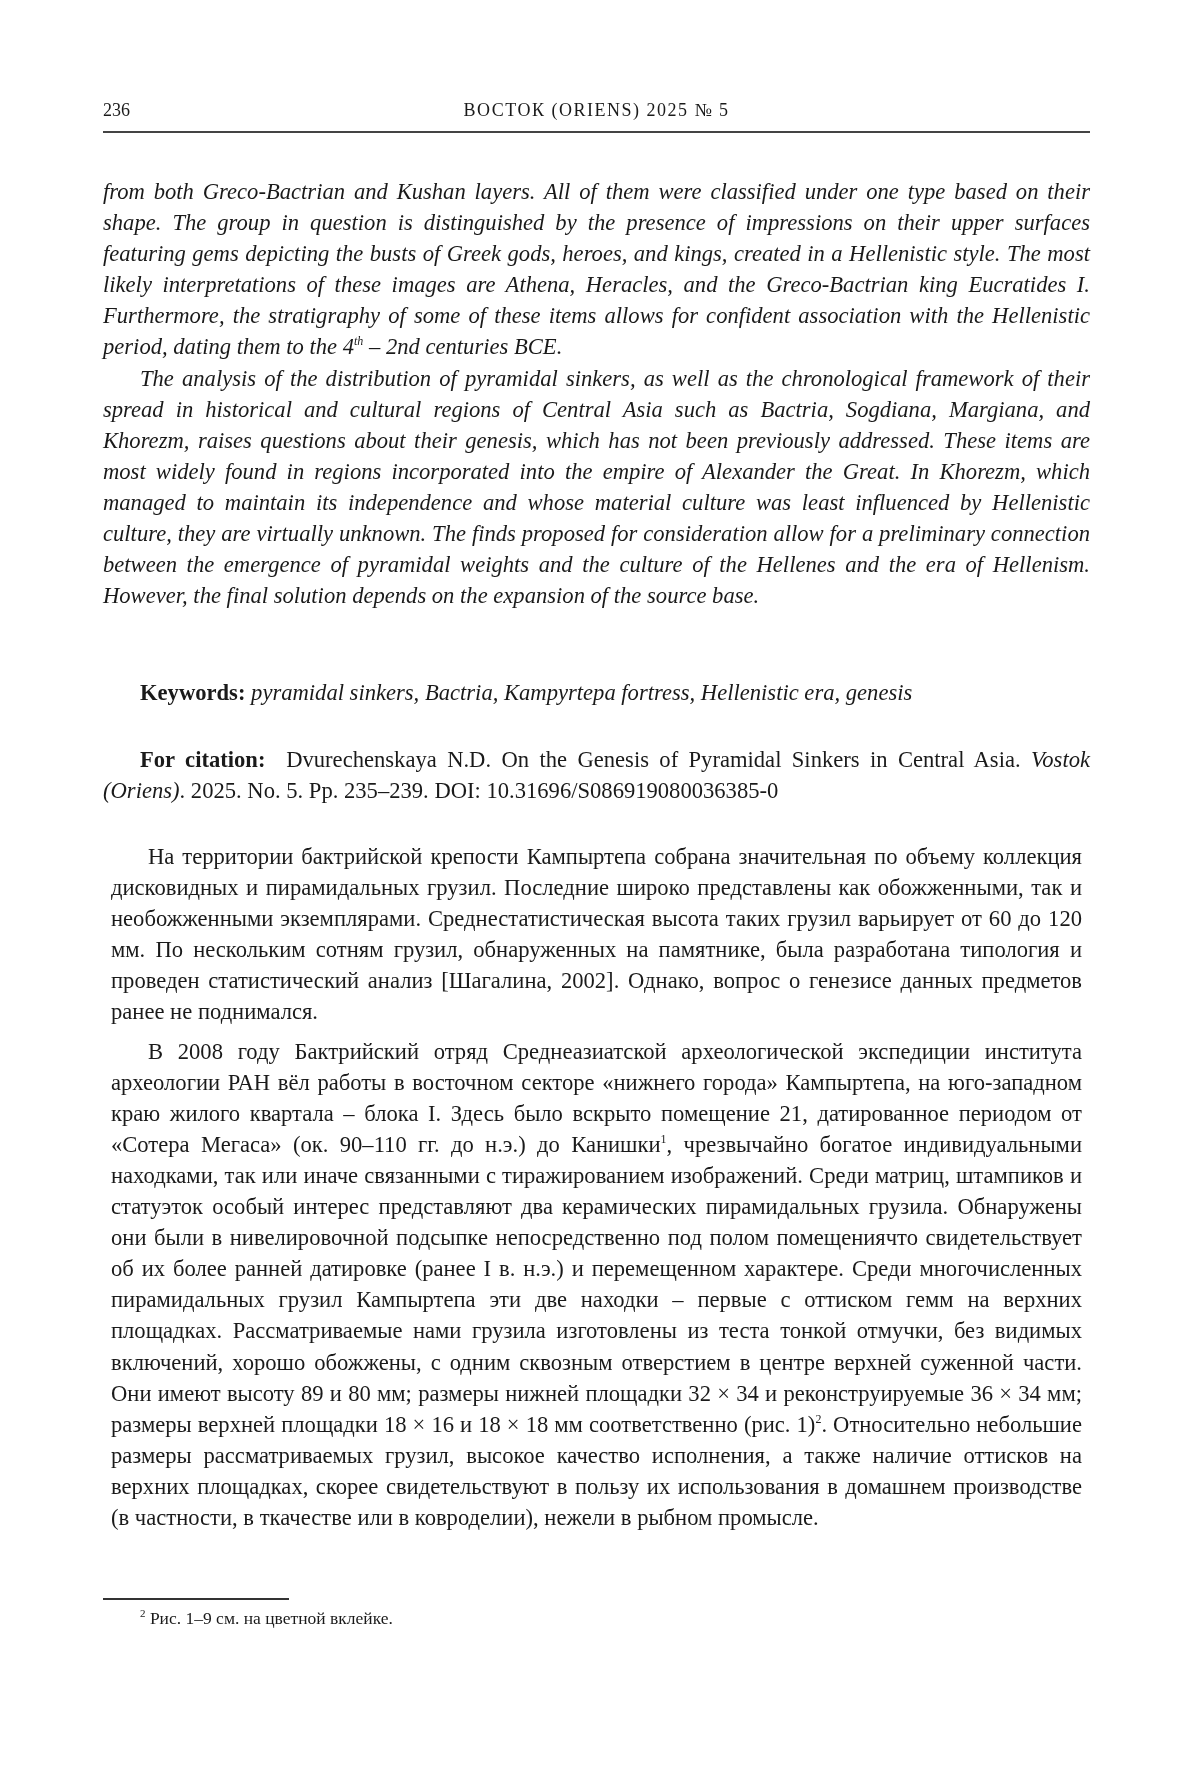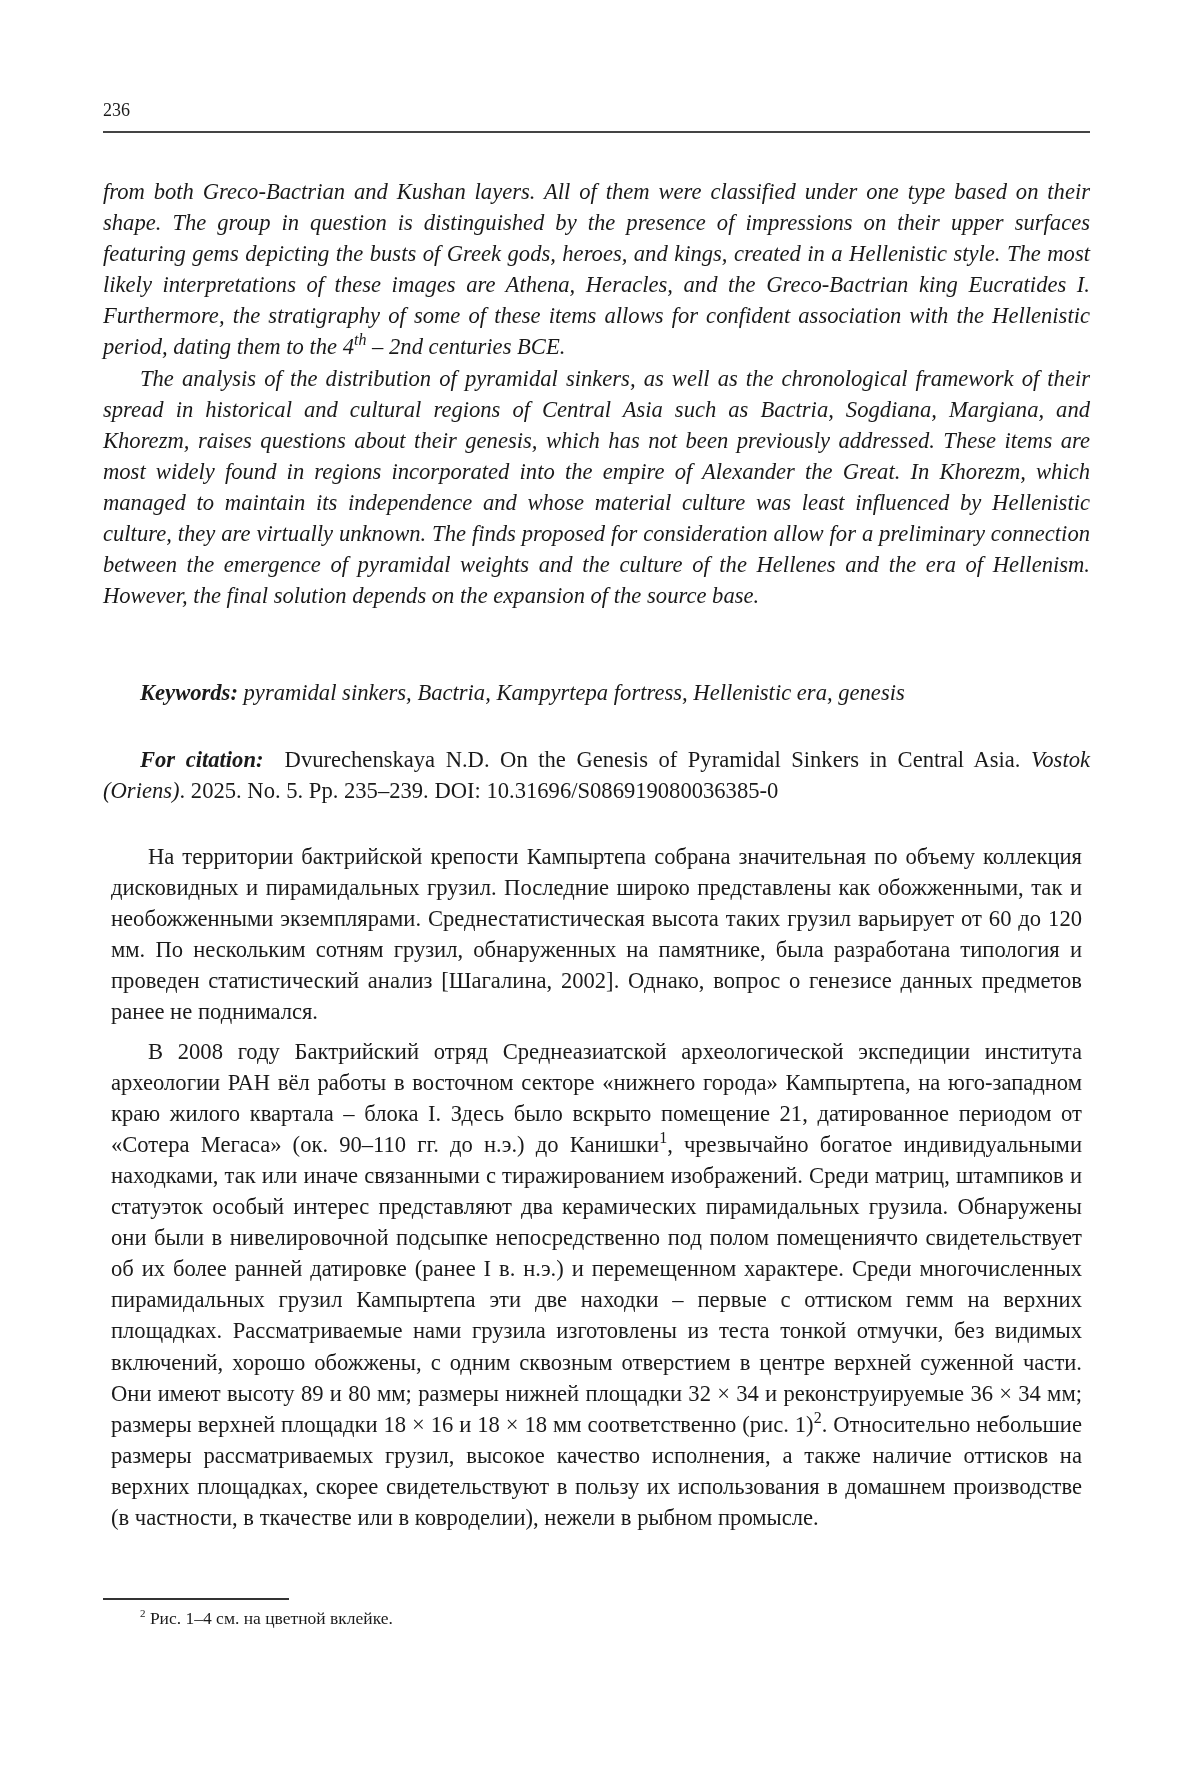--- a/index.html
+++ b/index.html
@@ -8,40 +8,41 @@
   .page { position: absolute; left: 103px; top: 0; width: 987px; }
   .running-head { position: absolute; top: 100px; left: 0; width: 987px; height: 30px; font-size: 18px; }
   .page-num { position: absolute; left: 0; top: 0; }
   .journal { position: absolute; left: 0; width: 987px; text-align: center; top: 0; letter-spacing: 1.5px; }
   .head-rule { position: absolute; top: 131px; left: 0; width: 987px; height: 0; border-top: 2px solid #444; }
   .block { position: absolute; left: 0; width: 987px; font-size: 22.6px; text-align: justify; }
   .abstract { top: 176px; font-style: italic; line-height: 31.1px; }
   .abstract p { margin: 0; }
   .indent { text-indent: 37px; }
   .kw { top: 677px; font-size: 22.6px; line-height: 31px; }
-  .kw b, .cite b { font-style: italic; font-weight: bold; }
+  .kw b, .cite b { font-weight: bold; }
   .kw i { }
   .cite { top: 744px; line-height: 31px; }
   .cite i { font-style: italic; }
   .body-ru { top: 833px; line-height: 31.1px; font-size: 22.6px; }
   .body-ru p { margin: 8px; }
-  sup { font-size: 16px; line-height: 0; vertical-align: super; }
+  sup { font-size: 12px; line-height: 0; vertical-align: super; }
   .fn-rule { position: absolute; top: 1598px; left: 0; width: 186px; border-top: 2px solid #333; }
   .footnotes { top: 1606px; font-size: 17.5px; line-height: 25px; }
   .footnotes p { margin: 0; }
   .footnotes sup { font-size: 11px; }
   .fn-indent { text-indent: 37px; }
 </style>
 </head>
 <body>
 
 <div class="page">
 
   <div class="running-head">
     <span class="page-num">236</span>
+    <span class="journal">ВОСТОК (ORIENS) 2025 № 5</span>
   </div>
   <div class="head-rule"></div>
 
   <div class="block abstract">
     <p><span>from both Greco-Bactrian and Kushan layers. All of them were classified under one type based on their shape. The group in question is distinguished by the presence of impressions on their upper surfaces featuring gems depicting the busts of Greek gods, heroes, and kings, created in a Hellenistic style. The most likely interpretations of these images are Athena, Heracles, and the Greco-Bactrian king Eucratides I. Furthermore, the stratigraphy of some of these items allows for confident association with the Hellenistic period, dating them to the 4</span><sup>th</sup><span> – 2nd centuries BCE.</span></p>
     <p class="indent">The analysis of the distribution of pyramidal sinkers, as well as the chronological framework of their spread in historical and cultural regions of Central Asia such as Bactria, Sogdiana, Margiana, and Khorezm, raises questions about their genesis, which has not been previously addressed. These items are most widely found in regions incorporated into the empire of Alexander the Great. In Khorezm, which managed to maintain its independence and whose material culture was least influenced by Hellenistic culture, they are virtually unknown. The finds proposed for consideration allow for a preliminary connection between the emergence of pyramidal weights and the culture of the Hellenes and the era of Hellenism. However, the final solution depends on the expansion of the source base.</p>
   </div>
 
   <div class="block kw indent">
     <b>Keywords:</b><i> pyramidal sinkers, Bactria, Kampyrtepa fortress, Hellenistic era, genesis</i>
@@ -52,16 +53,16 @@
   </div>
 
   <div class="block body-ru">
     <p class="indent">На территории бактрийской крепости Кампыртепа собрана значительная по объему коллекция дисковидных и пирамидальных грузил. Последние широко представлены как обожженными, так и необожженными экземплярами. Среднестатистическая высота таких грузил варьирует от 60 до 120 мм. По нескольким сотням грузил, обнаруженных на памятнике, была разработана типология и проведен статистический анализ [Шагалина, 2002]. Однако, вопрос о генезисе данных предметов ранее не поднимался.</p>
     <p class="indent"><span>В 2008 году Бактрийский отряд Среднеазиатской археологической экспедиции института археологии РАН вёл работы в восточном секторе «нижнего города» Кампыртепа,  на юго-западном краю жилого квартала – блока I. Здесь было вскрыто помещение 21, датированное периодом от «Сотера Мегаса» (ок. 90–110 гг. до н.э.) до Канишки</span><sup>1</sup><span>, чрезвычайно богатое индивидуальными находками, так или иначе связанными с тиражированием изображений. Среди матриц, штампиков и статуэток особый интерес представляют два керамических пирамидальных грузила. Обнаружены они были в нивелировочной подсыпке непосредственно под полом помещениячто свидетельствует об их более ранней датировке (ранее I в. н.э.) и перемещенном характере. Среди многочисленных пирамидальных грузил Кампыртепа эти две находки – первые с оттиском гемм на верхних площадках. Рассматриваемые нами грузила изготовлены из теста тонкой отмучки, без видимых включений, хорошо обожжены, с одним сквозным отверстием в центре верхней суженной части. Они имеют высоту 89 и 80 мм; размеры нижней площадки 32 × 34 и реконструируемые 36 × 34 мм; размеры верхней площадки 18 × 16 и 18 × 18 мм соответственно (рис. 1)</span><sup>2</sup><span>. Относительно небольшие размеры рассматриваемых грузил, высокое качество исполнения, а также наличие оттисков на верхних площадках, скорее свидетельствуют в пользу их использования в домашнем производстве (в частности, в ткачестве или в ковроделии), нежели в рыбном промысле.</span></p>
   </div>
 
   <div class="fn-rule"></div>
 
   <div class="block footnotes">
-    <p class="fn-indent"><sup>2</sup><span> Рис. 1–4 см. на цветной вклейке.</span></p>
+    <p class="fn-indent"><sup>2</sup><span> Рис. 1–9 см. на цветной вклейке.</span></p>
   </div>
 
 </div>
 
 </body></html>

